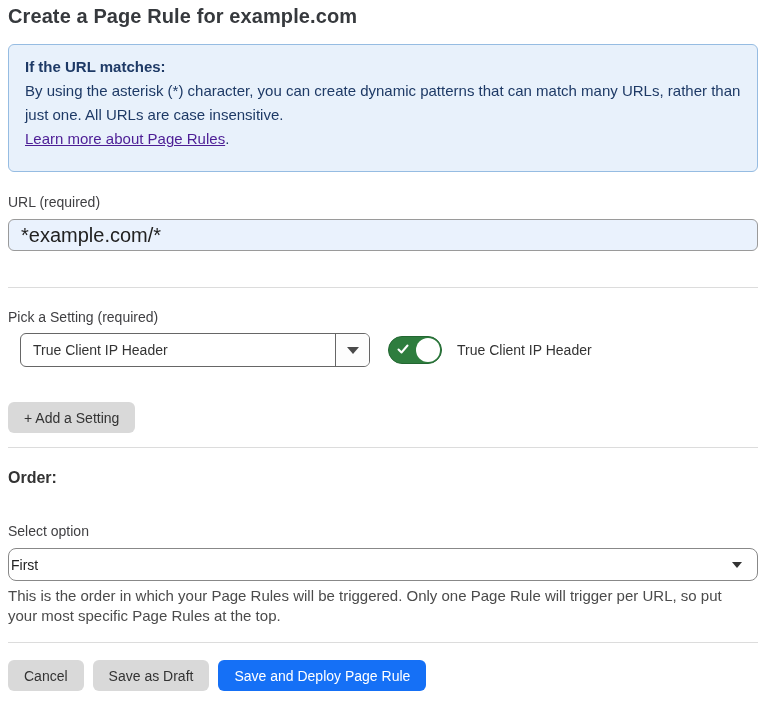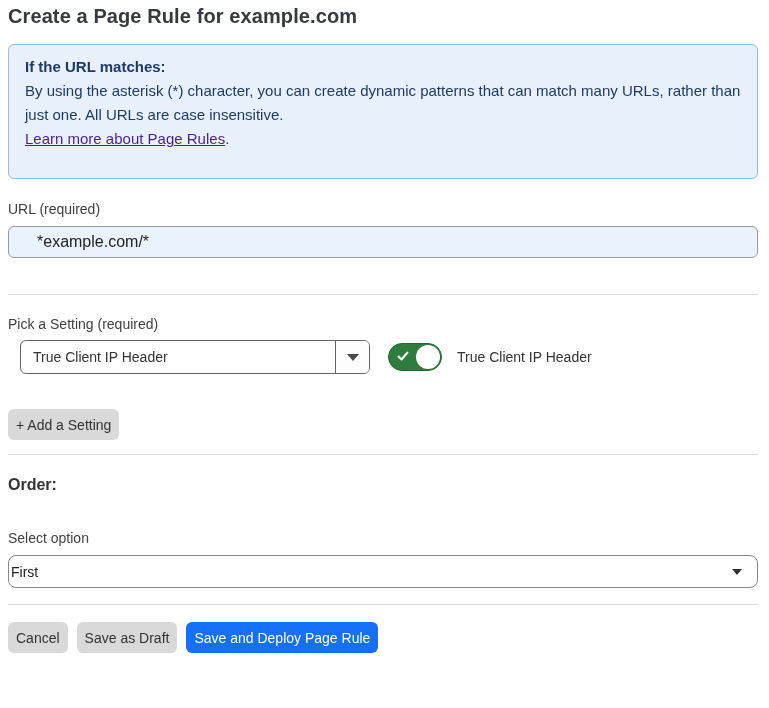--- a/index.html
+++ b/index.html
@@ -21,21 +21,21 @@
     font-weight: 700;
     color: #36393d;
     letter-spacing: .1px;
   }
 
   .info-box {
     margin-top: 16px;
     background: #e8f1fb;
     border: 1px solid #96bce2;
     border-radius: 6px;
-    padding: 10px 16px 27px;
+    padding: 10px 16px 20px;
     color: #1e3a66;
     font-size: 15px;
     line-height: 24px;
   }
   .info-box p { margin: 0; }
   .info-heading { font-weight: 700; }
   .info-link {
     color: #4c1d95;
     text-decoration: underline;
     cursor: pointer;
@@ -50,22 +50,22 @@
   }
   .lbl-url { margin-top: 22px; }
 
   .url-input {
     margin-top: 8px;
     width: 100%;
     height: 32px;
     background: #eaf2fd;
     border: 1px solid #9a9a9a;
     border-radius: 6px;
-    padding: 0 28px;
-    font-size: 16px;
+    padding: 0 12px;
+    font-size: 20px;
     color: #222;
     font-family: "Liberation Sans", sans-serif;
     outline: none;
   }
 
   .divider {
     border: none;
     border-top: 1px solid #dcdcdc;
     margin: 0;
   }
@@ -151,21 +151,21 @@
     border-radius: 50%;
   }
   .toggle-label {
     margin-left: 15px;
     font-size: 14px;
     color: #333;
   }
 
   .btn {
     height: 31px;
-    padding: 0 8px;
+    padding: 0 16px;
     border: none;
     border-radius: 6px;
     font-size: 14px;
     font-family: "Liberation Sans", sans-serif;
     cursor: pointer;
     white-space: nowrap;
   }
   .btn-gray { background: #d9d9d9; color: #333; }
   .btn-blue { background: #1570f6; color: #fff; }
   .add-setting-btn { margin-top: 35px; }
@@ -250,20 +250,21 @@
 
   <h2 class="section-heading order-heading">Order:</h2>
 
   <label class="field-label lbl-order">Select option</label>
 
   <div class="select-full">
     <span class="select-value">First</span>
     <span class="caret-down"></span>
   </div>
 
+  <p class="helper-text">This is the order in which your Page Rules will be triggered. Only one Page Rule will trigger per URL, so put your most specific Page Rules at the top.</p>
 
   <hr class="divider div-3">
 
   <div class="btn-row">
     <button class="btn btn-gray">Cancel</button>
     <button class="btn btn-gray">Save as Draft</button>
     <button class="btn btn-blue">Save and Deploy Page Rule</button>
   </div>
 
 </div>

